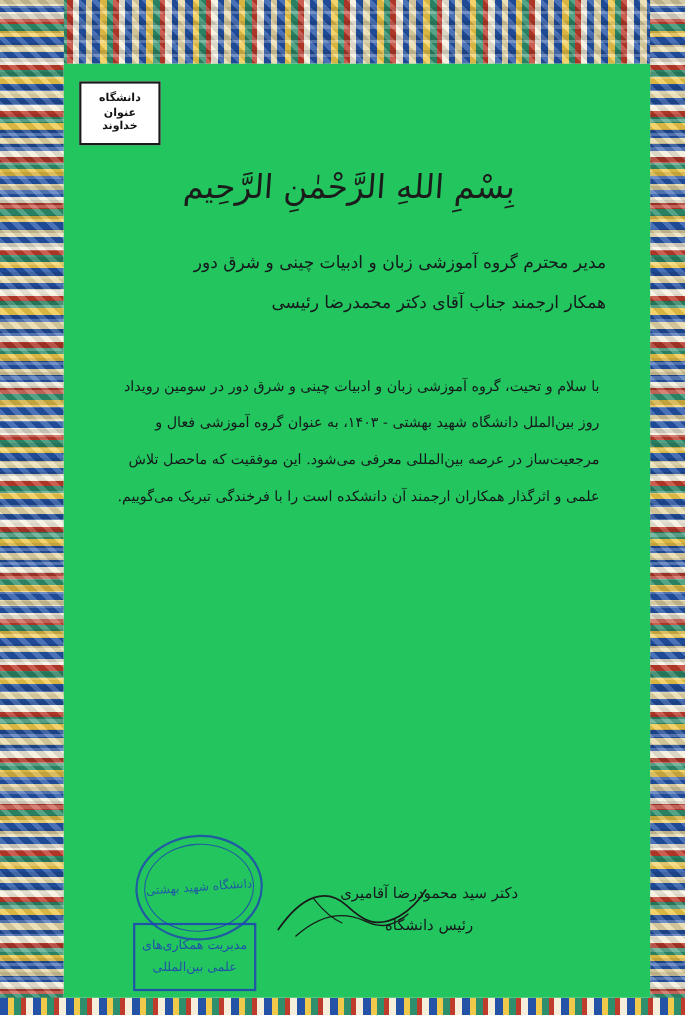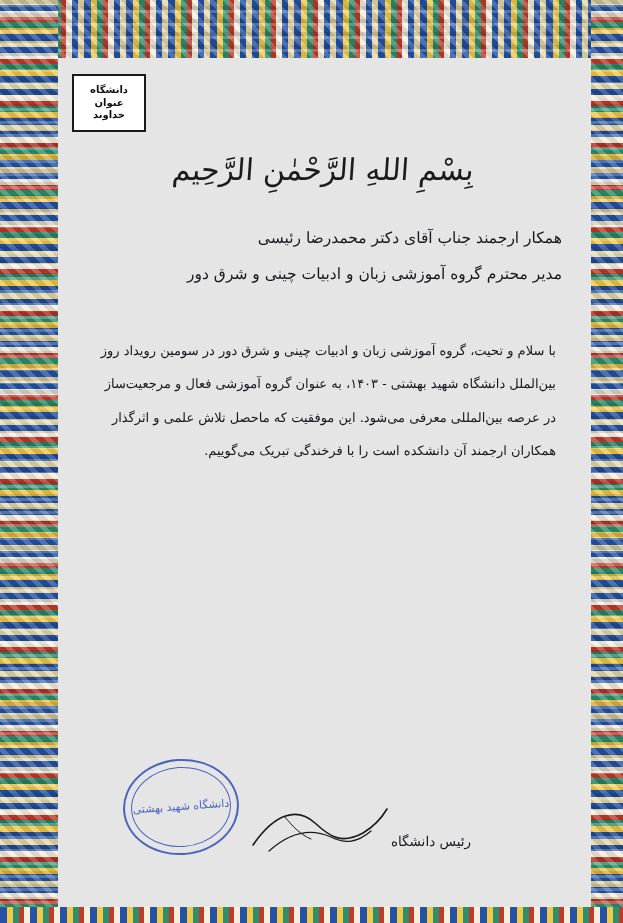--- a/index.html
+++ b/index.html
@@ -100,23 +100,23 @@
     position: absolute;
     top: 58px; left: 58px; right: 32px; bottom: 16px;
     border: 1px solid #d8d2c0;
     pointer-events: none;
   }
 
   
   .paper {
     position: absolute;
     top: 58px; left: 58px; right: 32px; bottom: 16px;
-    background: #e5e5e5;
+    background: #22c55e;
     box-sizing: border-box;
-    padding: 18px 29px 0 26px;
+    padding: 18px 40px 0 26px;
   }
 
   
   .logo-box {
     position: absolute;
     top: 16px;
     left: 14px;
     width: 74px;
     height: 58px;
     border: 2.5px solid #1a1a1a;
@@ -263,37 +263,44 @@
       <div class="logo-text">
         <span>دانشگاه</span>
         <span>عنوان</span>
         <span>خداوند</span>
       </div>
     </div>
 
     <div class="basmala">بِسْمِ اللهِ الرَّحْمٰنِ الرَّحِیم</div>
 
     <div class="addressee">
+      <span class="line line-2">مدیر محترم گروه آموزشی زبان و ادبیات چینی و شرق دور</span>
       <span class="line line-1">همکار ارجمند جناب آقای دکتر محمدرضا رئیسی</span>
-      <span class="line line-2">مدیر محترم گروه آموزشی زبان و ادبیات چینی و شرق دور</span>
     </div>
 
     <div class="body-text">
       <p class="para-1">با سلام و تحیت، گروه آموزشی زبان و ادبیات چینی و شرق دور در سومین رویداد روز بین‌الملل دانشگاه شهید بهشتی - ۱۴۰۳، به عنوان گروه آموزشی فعال و مرجعیت‌ساز در عرصه بین‌المللی معرفی می‌شود. این موفقیت که ماحصل تلاش علمی و اثرگذار همکاران ارجمند آن دانشکده است را با فرخندگی تبریک می‌گوییم.</p>
     </div>
 
     <div class="signature-block">
+      <span class="sig-name">دکتر سید محمودرضا آقامیری</span>
       <span class="sig-title">رئیس دانشگاه</span>
     </div>
 
     <svg class="sig-scribble" viewBox="0 0 150 70">
       <path d="M8 52 C 30 20, 52 14, 70 30 C 84 43, 96 52, 118 40 C 128 34, 136 26, 142 16" fill="none" stroke="#1a1a1a" stroke-width="1.6" stroke-linecap="round"></path>
       <path d="M24 58 C 44 40, 64 34, 86 44 C 100 51, 112 50, 126 38" fill="none" stroke="#1a1a1a" stroke-width="1.2" stroke-linecap="round"></path>
       <path d="M40 24 C 48 34, 56 42, 66 46" fill="none" stroke="#1a1a1a" stroke-width="1" stroke-linecap="round"></path>
     </svg>
 
     <div class="stamp-oval">
       <div class="stamp-inner">دانشگاه شهید بهشتی</div>
     </div>
 
+    <div class="stamp-rect">
+      <div class="stamp-inner">
+        <span>مدیریت همکاری‌های</span>
+        <span>علمی بین‌المللی</span>
+      </div>
+    </div>
 
   </div>
 </div>
 
 </body></html>

